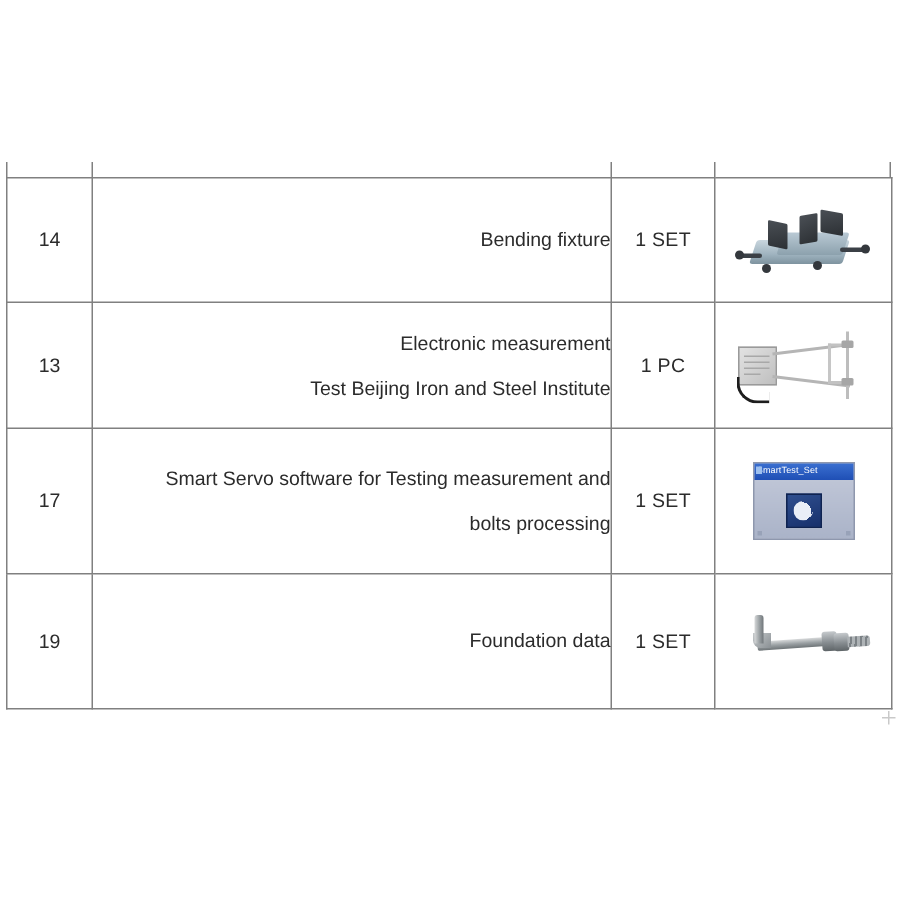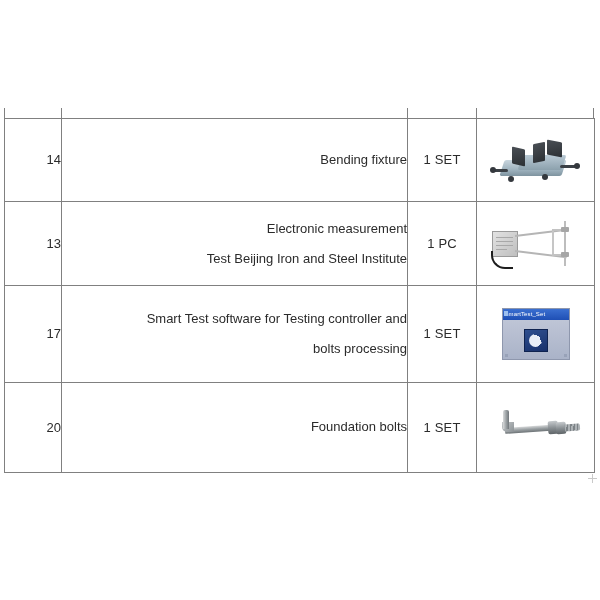--- a/index.html
+++ b/index.html
@@ -62,21 +62,21 @@
     height: 9px;
   }
   .crop-mark:before, .crop-mark:after {
     content: "";
     position: absolute;
     background: #c9c9c9;
   }
   .crop-mark:before { left: 4px; top: 0;   width: 1px; height: 9px; }
   .crop-mark:after  { left: 0;   top: 4px; width: 9px; height: 1px; }
 
-  .cell-no   { text-align: right; font-size: 13.5px; }
+  .cell-no   { text-align: center; font-size: 13.5px; }
   .cell-qty  { text-align: center; font-size: 13.5px; letter-spacing: .2px; }
   .cell-desc { text-align: right; line-height: 30px; padding: 4px 14px; }
   .cell-desc .line { display: block; }
   .cell-pic  { text-align: center; }
 
   .pic-wrap {
     width: 100%;
     height: 100%;
     display: flex;
     align-items: center;
@@ -339,43 +339,43 @@
             <div class="ex-cable"></div>
           </div>
         </div>
       </td>
     </tr>
 
 
     <tr style="height:78px">
       <td class="cell-no">17</td>
       <td class="cell-desc">
-        <span class="line">Smart Test software for Testing controller and</span>
+        <span class="line">Smart Servo software for Testing measurement and</span>
         <span class="line">bolts processing</span>
       </td>
       <td class="cell-qty">1 SET</td>
       <td class="cell-pic">
         <div class="pic-wrap">
           <div class="software">
             <div class="sw-title">SmartTest_Set</div>
             <div class="sw-menu-dot"></div>
             <div class="sw-icon">
               <div class="sw-glyph"></div>
             </div>
             <div class="sw-corner bl"></div>
             <div class="sw-corner br"></div>
           </div>
         </div>
       </td>
     </tr>
 
     <tr style="height:73px">
-      <td class="cell-no">20</td>
+      <td class="cell-no">19</td>
       <td class="cell-desc">
-        <span class="line">Foundation bolts</span>
+        <span class="line">Foundation data</span>
       </td>
       <td class="cell-qty">1 SET</td>
       <td class="cell-pic">
         <div class="pic-wrap">
           <div class="bolt">
             <div class="bl-shank"></div>
             <div class="bl-elbow"></div>
             <div class="bl-leg"></div>
             <div class="bl-nut n1"></div>
             <div class="bl-nut n2"></div>

